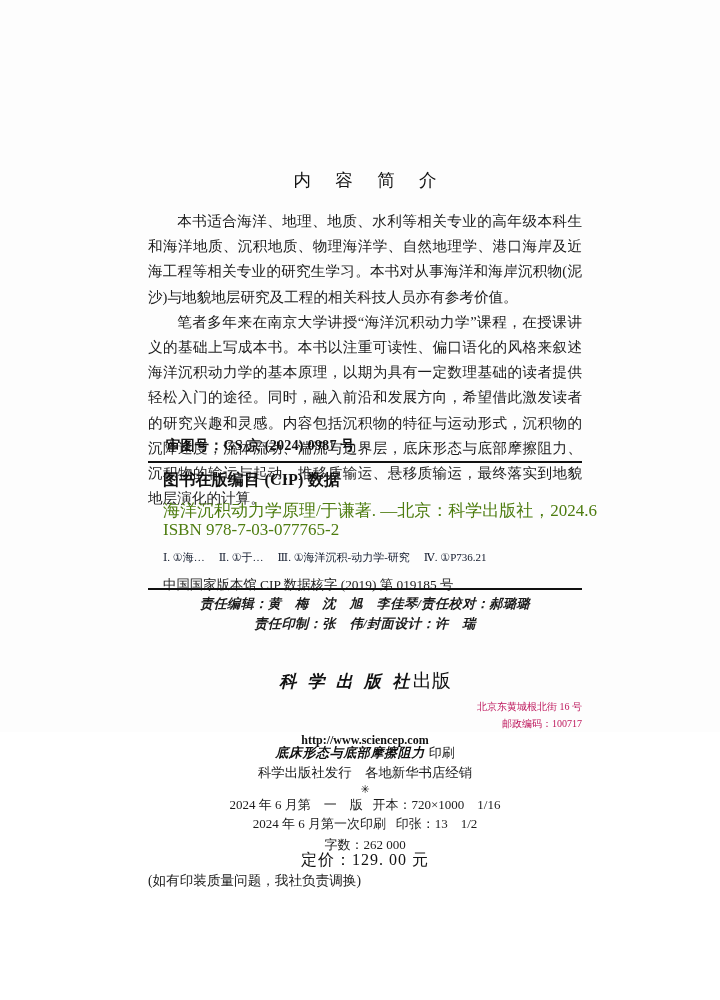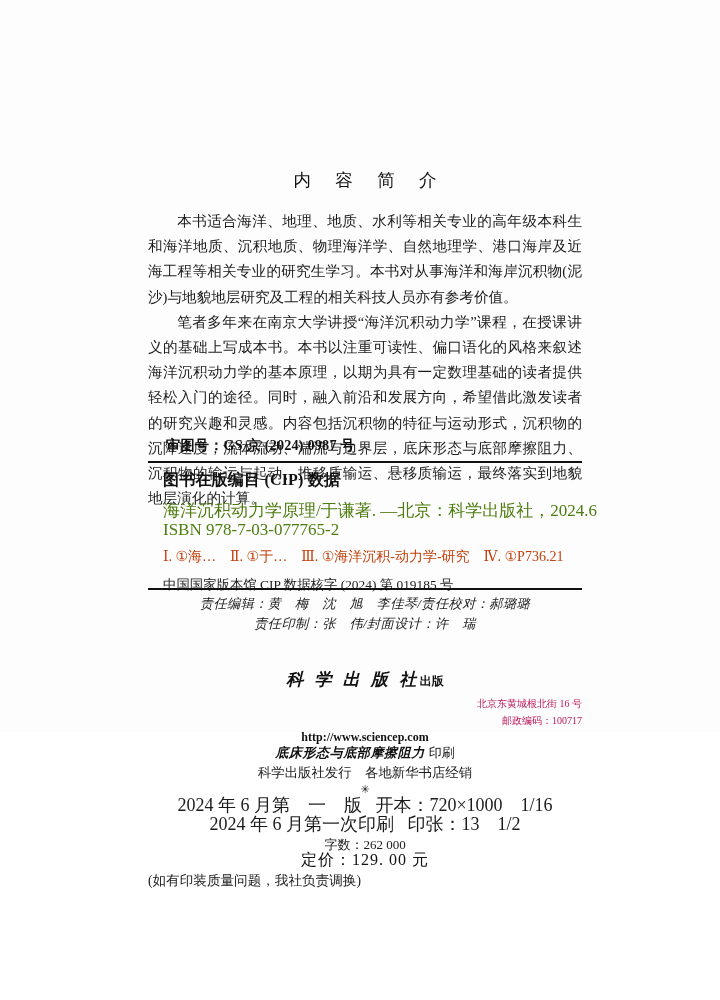--- a/index.html
+++ b/index.html
@@ -98,24 +98,24 @@
   .cip-line {
     font-size: 17px;
     line-height: 18.5px;
     color: #4d7c0f;
     white-space: nowrap;
   }
   .cip-gap {
     height: 9px;
   }
   .cip-class {
-    font-size: 14px;
+    font-size: 11px;
     line-height: 18.5px;
     white-space: nowrap;
-    color: #c2410c;
+    color: #0f172a;
   }
   .cip-class .seg { margin-right: 14px; }
   .cip-verify {
     font-size: 13.4px;
     line-height: 18.5px;
     color: #1b1b1b;
     white-space: nowrap;
   }
 
   
@@ -124,21 +124,21 @@
     left: 148px;
     top: 594px;
     width: 434px;
     text-align: center;
   }
   .credit-line {
     font-size: 13.2px;
     line-height: 19.5px;
     font-family: "Liberation Serif", "DejaVu Serif", serif;
     font-style: italic;
-    font-weight: normal;
+    font-weight: bold;
     color: #1b1b1b;
     letter-spacing: 0.4px;
   }
 
   
   .publisher {
     position: absolute;
     left: 148px;
     top: 668px;
     width: 434px;
@@ -147,23 +147,23 @@
   .pub-name {
     font-size: 17px;
     font-weight: bold;
     font-style: italic;
     letter-spacing: 3.5px;
     color: #111;
     margin-bottom: 4px;
   }
   .pub-name .plain {
     font-style: normal;
-    font-weight: bold;
+    font-weight: normal;
     letter-spacing: 0;
-    font-size: 12px;
+    font-size: 19px;
   }
   .pub-addr {
     font-size: 10px;
     line-height: 17px;
     color: #be185d;
     text-align: right;
   }
   .pub-url {
     font-size: 12px;
     line-height: 17px;
@@ -210,21 +210,21 @@
 
   
   .edition {
     position: absolute;
     left: 148px;
     top: 796px;
     width: 434px;
     text-align: center;
   }
   .ed-line {
-    font-size: 18px;
+    font-size: 13px;
     line-height: 18.5px;
     color: #1b1b1b;
     white-space: nowrap;
   }
   .ed-words {
     font-size: 13px;
     line-height: 18.5px;
     color: #1b1b1b;
     margin-top: 3px;
   }
@@ -266,21 +266,21 @@
 
   <div class="cip-block">
     <div class="cip-heading">图书在版编目 (CIP) 数据</div>
     <div class="cip-line">海洋沉积动力学原理/于谦著. —北京：科学出版社，2024.6</div>
     <div class="cip-line">ISBN 978-7-03-077765-2</div>
     <div class="cip-gap"></div>
     <div class="cip-class">
       <span class="seg">Ⅰ. ①海…</span><span class="seg">Ⅱ. ①于…</span><span class="seg">Ⅲ. ①海洋沉积-动力学-研究</span><span class="seg">Ⅳ. ①P736.21</span>
     </div>
     <div class="cip-gap"></div>
-    <div class="cip-verify">中国国家版本馆 CIP 数据核字 (2024) 第 019185 号</div>
+    <div class="cip-verify">中国国家版本馆 CIP 数据核字 (2019) 第 019185 号</div>
   </div>
 
   <div class="rule rule-bottom"></div>
 
   <div class="credits">
     <div class="credit-line">责任编辑：黄　梅　沈　旭　李佳琴/责任校对：郝璐璐</div>
     <div class="credit-line">责任印制：张　伟/封面设计：许　瑞</div>
   </div>
 
   <div class="publisher">

